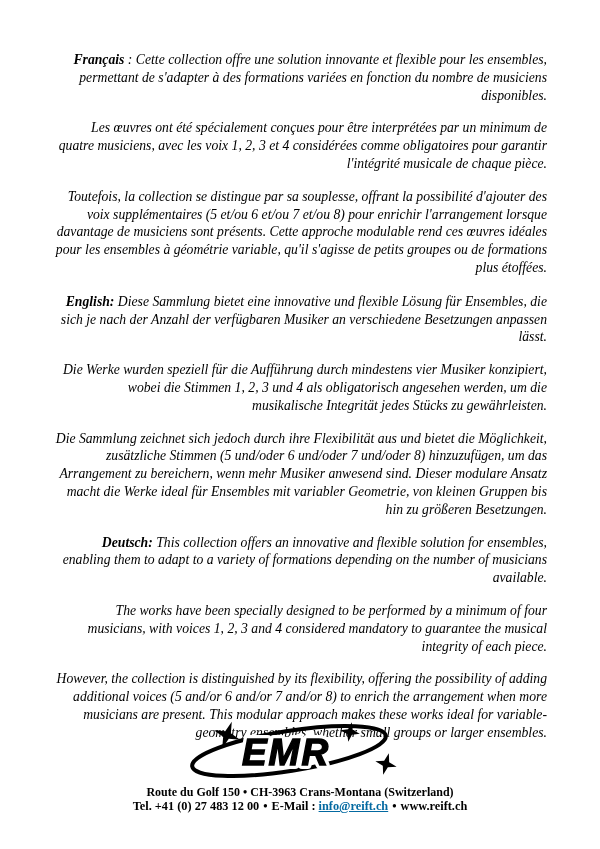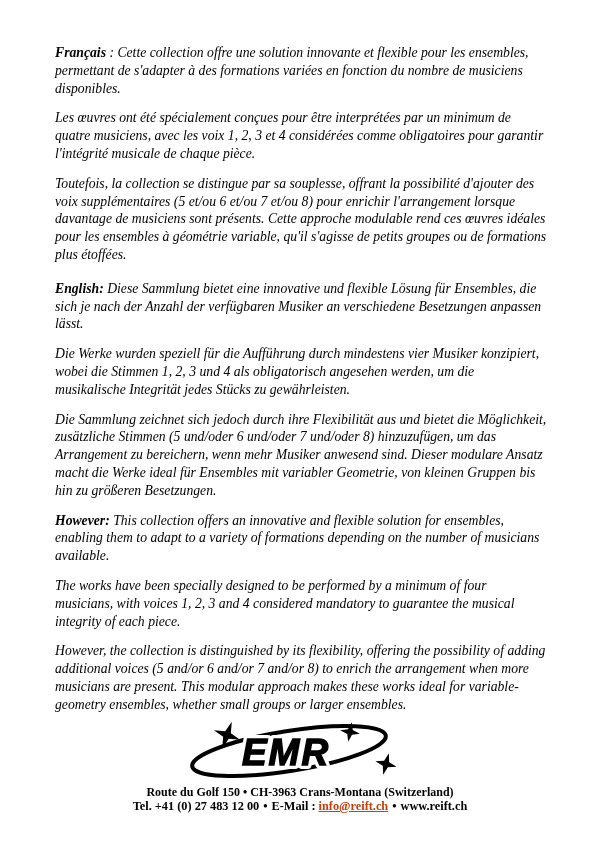--- a/index.html
+++ b/index.html
@@ -4,21 +4,21 @@
 <style>
   html,body { margin:0; padding:0; background:#ffffff; }
   body { width:600px; height:849px; font-family:"Liberation Serif", serif; color:#000; }
   .page { position:relative; width:600px; height:849px; background:#fff; overflow:hidden; }
 
   
   .text-block {
     position:absolute; left:55px; top:36px; width:492px;
     font-style:italic; font-size:13.7px; line-height:17.8px; text-align:left;
   }
-  .text-block p { margin:8px 0 12px 0; }
+  .text-block p { margin:15px 0 12px 0;text-align:right; }
   .lead { font-weight:bold; }
   section.lang { margin:0; }
   section.sec-deutsch { margin-top:16px; }
   section.sec-english { margin-top:4px; }
 
   
   .footer { position:absolute; left:0; top:720px; width:600px; text-align:center; }
   .logo-wrap { display:inline-block; width:222px; height:60px; }
   .publisher {
     margin-top:-2px;
@@ -30,21 +30,21 @@
   .addr-line {
     margin-top:1px; font-family:"Liberation Serif", serif;
     font-weight:bold; font-size:12px; line-height:14px;
   }
   .contact-line {
     margin-top:0px; font-family:"Liberation Serif", serif;
     font-weight:bold; font-size:12.3px; line-height:14px;
   }
   .contact-line .sep { margin:0 4px; }
   .contact-line .label { margin-right:3px; }
-  a.email-link { color:#c2410c; text-decoration:underline; font-weight:bold; }
+  a.email-link { color:#0369a1; text-decoration:underline; font-weight:bold; }
 </style>
 </head>
 <body>
 
 <div class="page">
 
   <main class="text-block">
 
     <section class="lang sec-francais">
       <p><strong class="lead">Français</strong><span> : </span><span>Cette collection offre une solution innovante et flexible pour les ensembles, permettant de s'adapter à des formations variées en fonction du nombre de musiciens disponibles.</span></p>
@@ -52,21 +52,21 @@
       <p>Toutefois, la collection se distingue par sa souplesse, offrant la possibilité d'ajouter des voix supplémentaires (5 et/ou 6 et/ou 7 et/ou 8) pour enrichir l'arrangement lorsque davantage de musiciens sont présents. Cette approche modulable rend ces œuvres idéales pour les ensembles à géométrie variable, qu'il s'agisse de petits groupes ou de formations plus étoffées.</p>
     </section>
 
     <section class="lang sec-deutsch">
       <p><strong class="lead">English:</strong><span> </span><span>Diese Sammlung bietet eine innovative und flexible Lösung für Ensembles, die sich je nach der Anzahl der verfügbaren Musiker an verschiedene Besetzungen anpassen lässt.</span></p>
       <p>Die Werke wurden speziell für die Aufführung durch mindestens vier Musiker konzipiert, wobei die Stimmen 1, 2, 3 und 4 als obligatorisch angesehen werden, um die musikalische Integrität jedes Stücks zu gewährleisten.</p>
       <p>Die Sammlung zeichnet sich jedoch durch ihre Flexibilität aus und bietet die Möglichkeit, zusätzliche Stimmen (5 und/oder 6 und/oder 7 und/oder 8) hinzuzufügen, um das Arrangement zu bereichern, wenn mehr Musiker anwesend sind. Dieser modulare Ansatz macht die Werke ideal für Ensembles mit variabler Geometrie, von kleinen Gruppen bis hin zu größeren Besetzungen.</p>
     </section>
 
     <section class="lang sec-english">
-      <p><strong class="lead">However:</strong><span> </span><span>This collection offers an innovative and flexible solution for ensembles, enabling them to adapt to a variety of formations depending on the number of musicians available.</span></p>
+      <p><strong class="lead">Deutsch:</strong><span> </span><span>This collection offers an innovative and flexible solution for ensembles, enabling them to adapt to a variety of formations depending on the number of musicians available.</span></p>
       <p>The works have been specially designed to be performed by a minimum of four musicians, with voices 1, 2, 3 and 4 considered mandatory to guarantee the musical integrity of each piece.</p>
       <p>However, the collection is distinguished by its flexibility, offering the possibility of adding additional voices (5 and/or 6 and/or 7 and/or 8) to enrich the arrangement when more musicians are present. This modular approach makes these works ideal for variable-geometry ensembles, whether small groups or larger ensembles.</p>
     </section>
 
   </main>
 
   <footer class="footer">
 
     <div class="logo-wrap">
       <svg width="222" height="60" viewBox="0 0 222 60" xmlns="http://www.w3.org/2000/svg">

